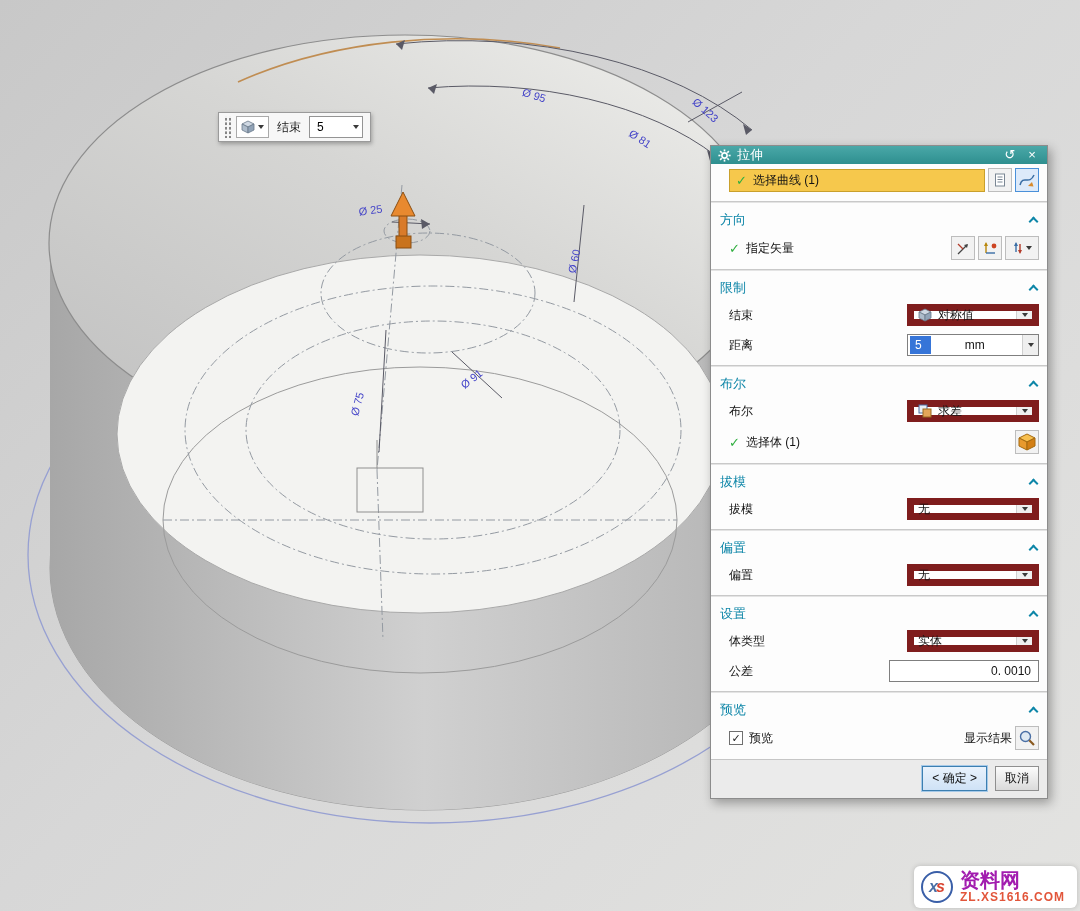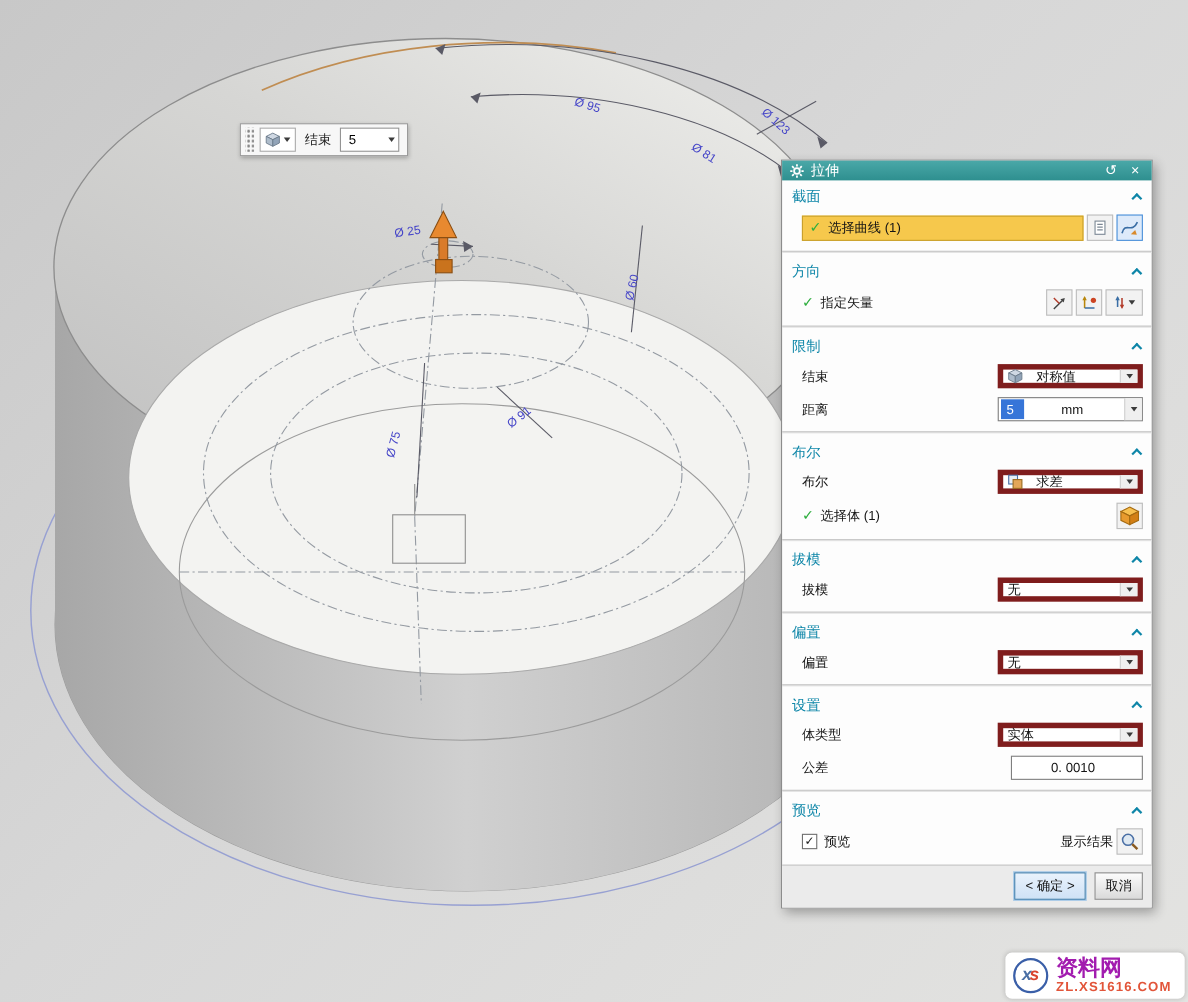--- a/index.html
+++ b/index.html
@@ -42,30 +42,30 @@
   .controls { margin-left:auto; display:flex; align-items:center; }
   .check { color:#2fae3f; font-weight:bold; font-size:13px; }
 
   .yellow-field { flex:1; display:flex; align-items:center; gap:6px; height:23px; padding:0 6px;
     background:#f6c84c; border:1px solid #c9a02c; cursor:pointer; }
   .icon-btn { width:24px; height:24px; margin-left:3px; display:flex; align-items:center; justify-content:center;
     background:#f2f2f2; border:1px solid #bdbdbd; cursor:pointer; }
   .icon-btn.active { border:1px solid #4a90d9; background:#ddeafa; }
   .icon-btn.combo { width:34px; gap:2px; }
 
-  .dropdown { width:132px; height:22px; display:flex; align-items:center; gap:12px; padding-left:4px;
-    background:#fff; border:5px solid #7f1d1d; cursor:pointer; }
+  .dropdown { width:132px; height:22px; display:flex; align-items:center; gap:6px; padding-left:4px;
+    background:#fff; border:7px solid #7f1d1d; cursor:pointer; }
   .dd-caret { margin-left:auto; width:16px; height:100%; display:flex; align-items:center; justify-content:center;
     border-left:1px solid #cfcfcf; background:#efefef; }
   .distance-box { width:132px; height:22px; display:flex; align-items:center; background:#fff;
     border:1px solid #7f7f7f; cursor:text; }
   .sel-val { margin-left:2px; height:18px; display:flex; align-items:center; padding:0 9px 0 5px;
     background:#3675d8; color:#fff; }
   .unit { margin-left:auto; padding-right:3px; }
-  .tol-input { width:120px; height:22px; display:flex; align-items:center; justify-content:center;
+  .tol-input { width:150px; height:22px; display:flex; align-items:center; justify-content:flex-end;
     padding-right:7px; background:#fff; border:1px solid #7f7f7f; cursor:text; }
   .checkbox { width:14px; height:14px; display:inline-flex; align-items:center; justify-content:center;
     background:#fff; border:1px solid #6f6f6f; font-size:11px; line-height:11px; color:#1a1a1a; cursor:pointer; }
   .show-result { margin-left:auto; font-size:12px; color:#141414; }
 
   .footer { display:flex; justify-content:flex-end; gap:8px; padding:6px 8px 7px 8px; margin-top:5px;
     background:#ebebeb; border-top:1px solid #c6c6c6; }
   .btn { font-size:12px; padding:3px 9px; border:1px solid #8f8f8f; background:linear-gradient(#fcfcfc,#dadada);
     color:#111; cursor:pointer; white-space:nowrap; }
   .btn.primary { border-color:#3c7fb1; background:linear-gradient(#e9f2fc,#cfe2f6); box-shadow:0 0 0 1px #a6c9e8; }
@@ -189,24 +189,20 @@
             <line x1="2.6" y1="13.4" x2="4.6" y2="11.4"></line>
               <line x1="11.4" y1="4.6" x2="13.4" y2="2.6"></line>
           </g>
         </svg>
       </span>
       <span class="dlg-title">拉伸</span>
       <span class="hdr-icon">↺</span>
       <span class="hdr-icon">×</span>
     </div>
 
-    <div class="section-title">
-      <span>截面</span>
-      <span class="chev"></span>
-    </div>
     <div class="row">
       <div class="yellow-field">
         <span class="check">✓</span>
         <span>选择曲线 (1)</span>
       </div>
       <div class="icon-btn">
         <svg width="14" height="14" viewBox="0 0 14 14">
           <rect x="2.5" y="1" width="9" height="12" fill="#fff" stroke="#7b8794"></rect>
           <line x1="4.5" y1="4" x2="9.5" y2="4" stroke="#7b8794"></line>
           <line x1="4.5" y1="6.5" x2="9.5" y2="6.5" stroke="#7b8794"></line>

